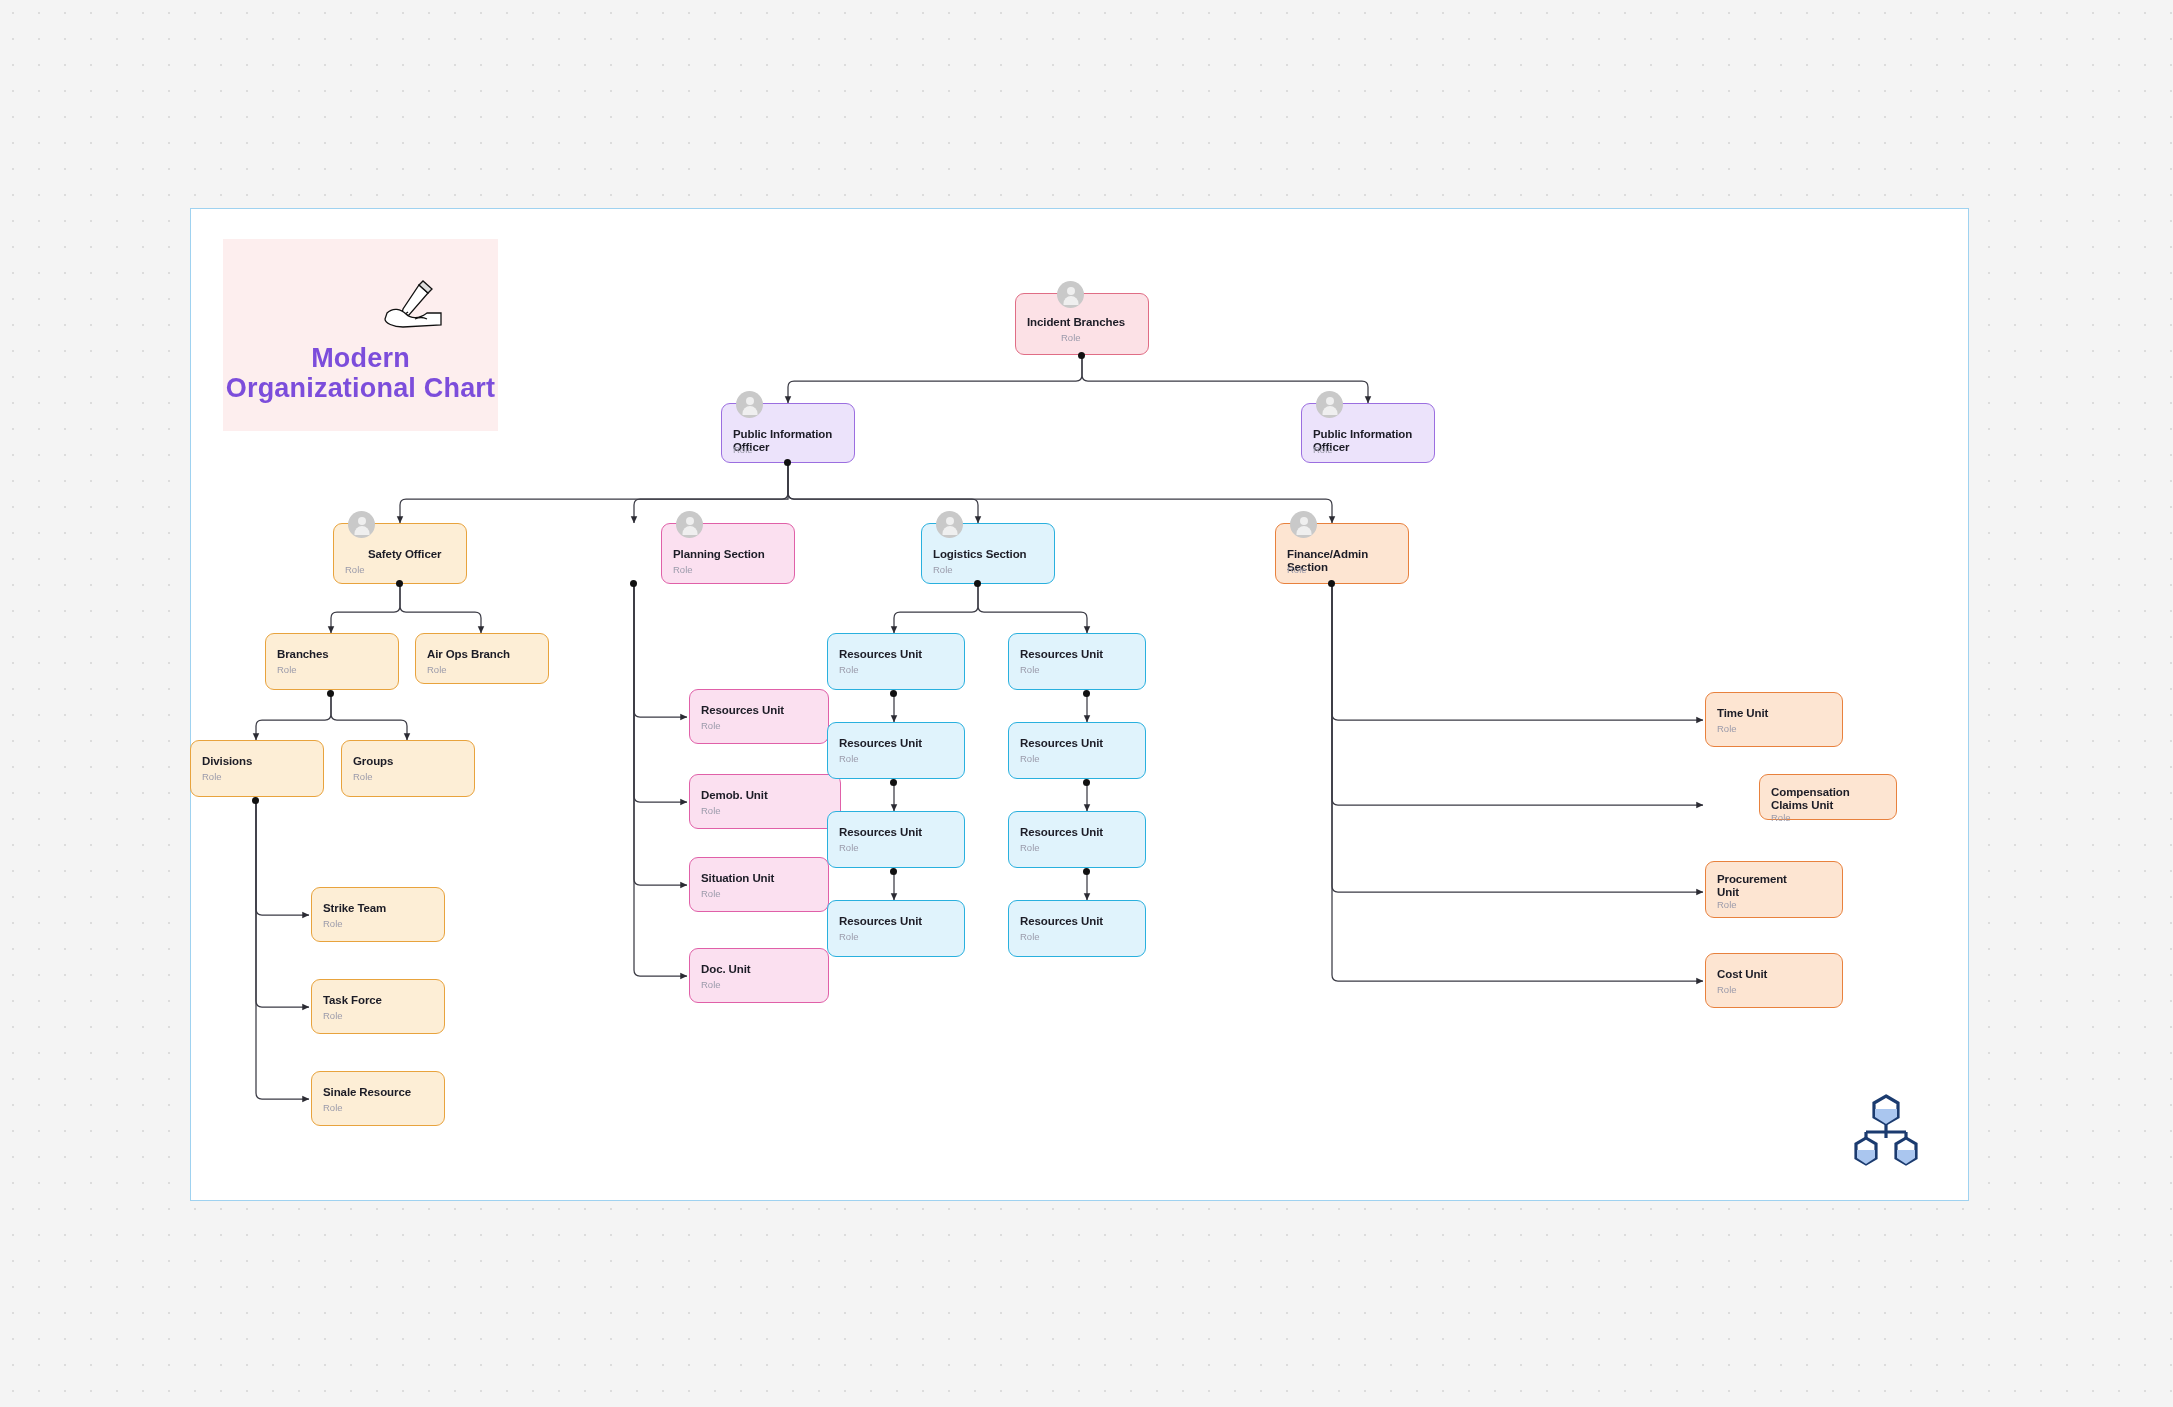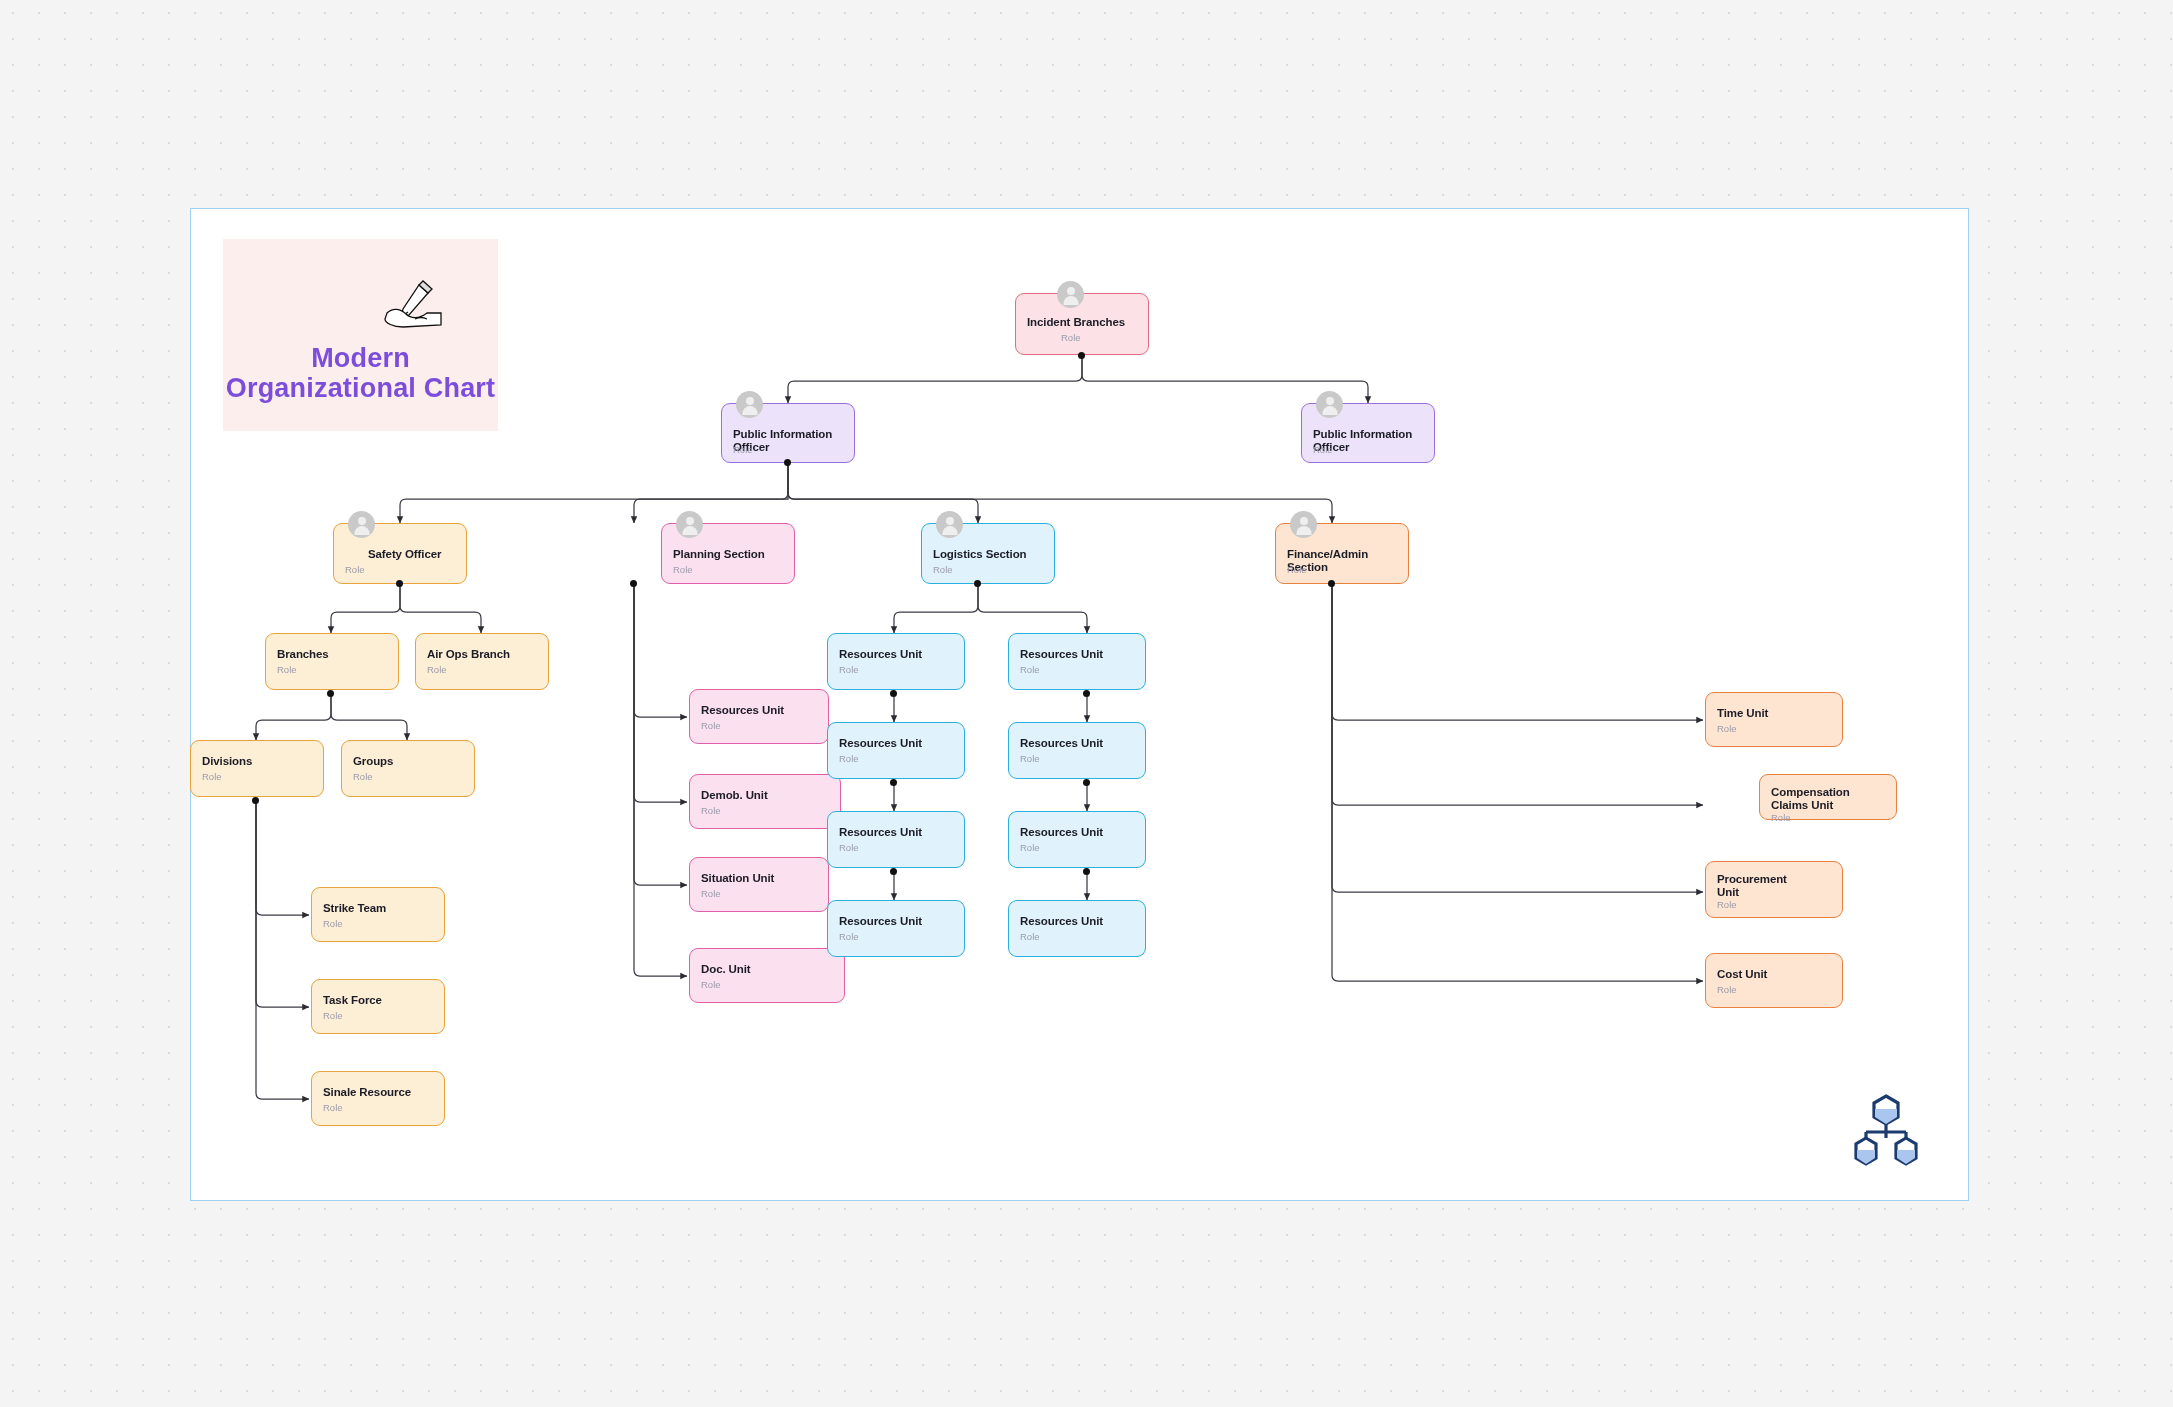--- a/index.html
+++ b/index.html
@@ -187,21 +187,21 @@
     <div class="avatar"></div>
     <div class="nm" style="top:24px;">Finance/Admin Section</div>
     <div class="rl" style="top:40px;">Role</div>
   </div>
 
   <div class="node p-orange" style="left:74px;top:424px;width:134px;height:57px;">
     <div class="nm" style="top:14px;">Branches</div>
     <div class="rl" style="top:30px;">Role</div>
   </div>
 
-  <div class="node p-orange" style="left:224px;top:424px;width:134px;height:57px;">
+  <div class="node p-orange" style="left:224px;top:424px;width:134px;height:51px;">
     <div class="nm" style="top:14px;">Air Ops Branch</div>
     <div class="rl" style="top:30px;">Role</div>
   </div>
 
   <div class="node p-orange" style="left:-1px;top:531px;width:134px;height:57px;">
     <div class="nm" style="top:14px;">Divisions</div>
     <div class="rl" style="top:30px;">Role</div>
   </div>
 
   <div class="node p-orange" style="left:150px;top:531px;width:134px;height:57px;">
@@ -232,21 +232,21 @@
   <div class="node p-pink" style="left:498px;top:565px;width:152px;height:55px;">
     <div class="nm" style="top:14px;">Demob. Unit</div>
     <div class="rl" style="top:30px;">Role</div>
   </div>
 
   <div class="node p-pink" style="left:498px;top:648px;width:140px;height:55px;">
     <div class="nm" style="top:14px;">Situation Unit</div>
     <div class="rl" style="top:30px;">Role</div>
   </div>
 
-  <div class="node p-pink" style="left:498px;top:739px;width:156px;height:55px;">
+  <div class="node p-pink" style="left:498px;top:739px;width:140px;height:55px;">
     <div class="nm" style="top:14px;">Doc. Unit</div>
     <div class="rl" style="top:30px;">Role</div>
   </div>
 
   <div class="node p-blue" style="left:636px;top:424px;width:138px;height:57px;">
     <div class="nm" style="top:14px;">Resources Unit</div>
     <div class="rl" style="top:30px;">Role</div>
   </div>
   <div class="node p-blue" style="left:636px;top:513px;width:138px;height:57px;">
     <div class="nm" style="top:14px;">Resources Unit</div>

